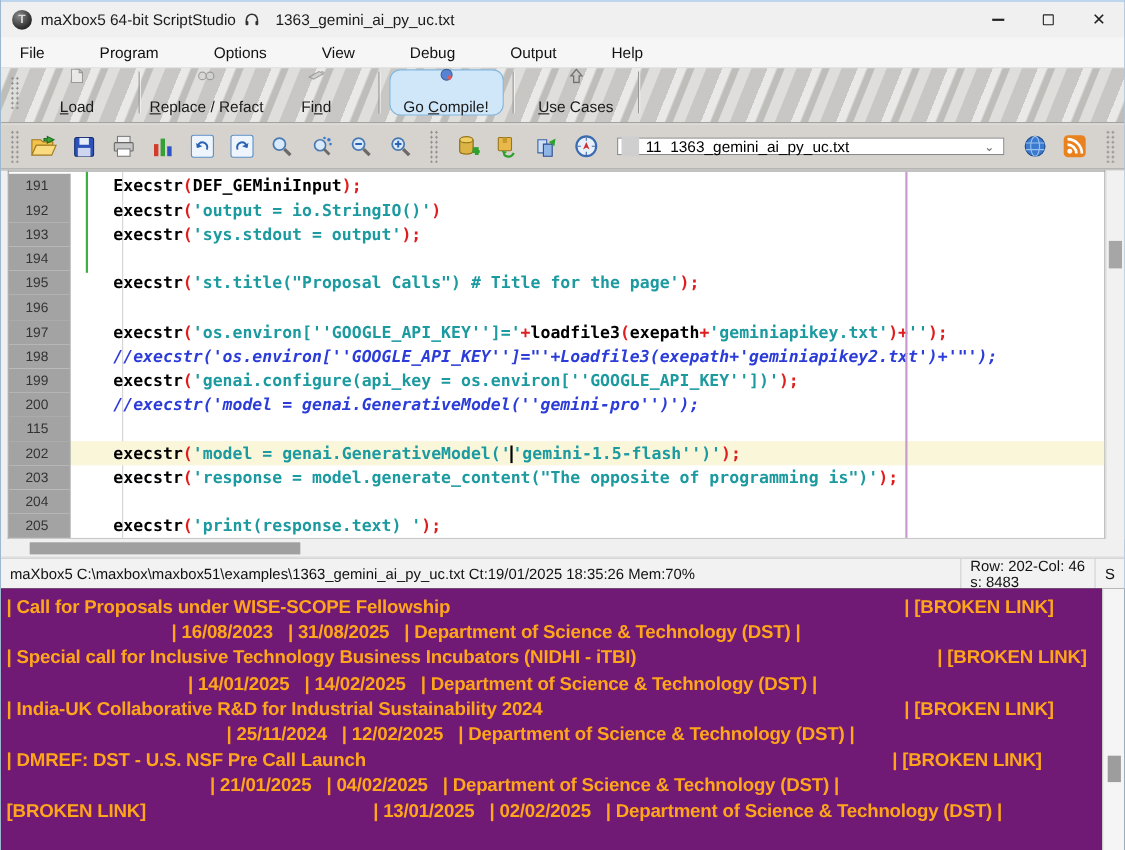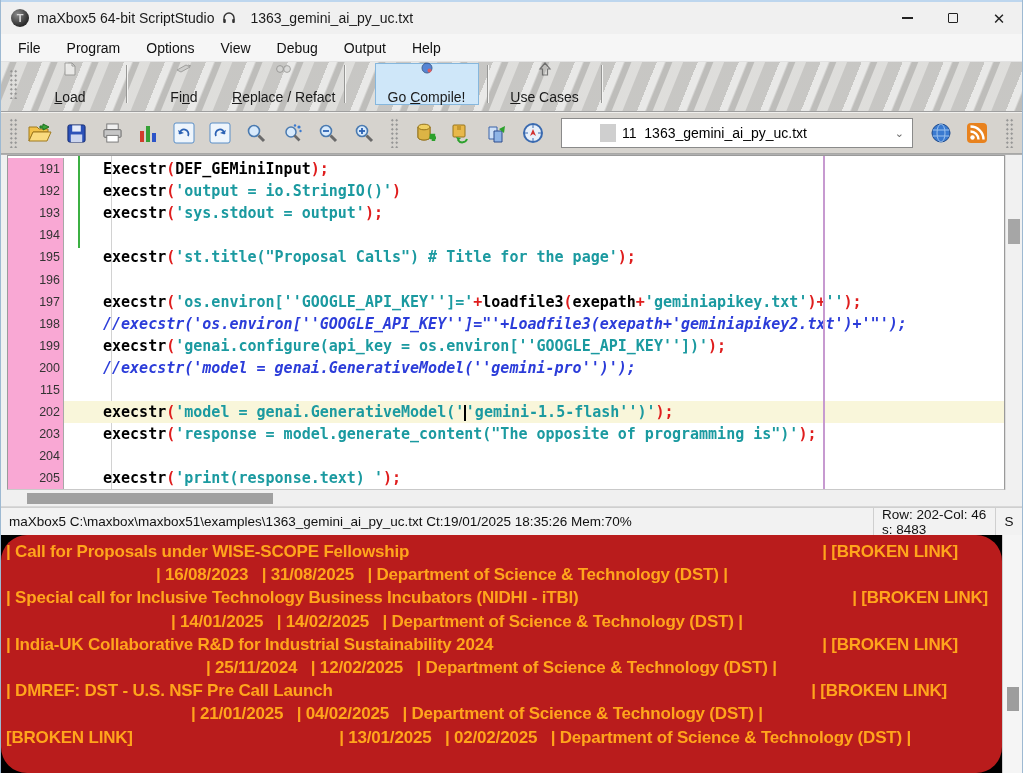--- a/index.html
+++ b/index.html
@@ -17,61 +17,61 @@
   .title-text { font-size:14px; color:#1a1a1a; display:flex; align-items:center; gap:8px; }
   .headphone-icon svg { display:block; }
   .doc-title { margin-left:6px; }
   .win-controls { margin-left:auto; display:flex; height:32px; }
   .win-btn { width:46px; height:32px; display:flex; align-items:center; justify-content:center; color:#222; font-size:14px; }
   .win-max-glyph { width:10px; height:10px; border:1.2px solid #222; border-radius:1px; }
   .win-min-glyph { width:11px; height:1.4px; background:#222; }
   .win-close-glyph { font-size:15px; line-height:1; }
 
   
-  .menubar { height:28px; background:#f6f6f6; display:flex; align-items:center; padding-left:4px; border-bottom:1px solid #e2e2e2; }
+  .menubar { height:28px; background:#f6f6f6; display:flex; align-items:center; padding-left:4px; border-bottom:1px solid #e2e2e2;gap:24px; }
   .menu-item { padding:0 13px; font-size:14px; color:#111; height:100%; display:flex; align-items:center; }
 
   
   .toolbar-main { height:50px; position:relative;
     background:
       repeating-linear-gradient(112deg, rgba(255,255,255,.55) 0 7px, rgba(150,150,148,.30) 9px 14px,
         rgba(235,235,233,.55) 15px 24px, rgba(180,180,178,.28) 25px 38px),
       #cfcecb;
     display:flex; align-items:center; padding:2px 4px 8px 4px;
     border-bottom:1px solid #9e9e9e; }
   .grip { width:9px; height:30px; margin:0 4px;
     background-image:radial-gradient(circle, #8f8f8f 28%, rgba(0,0,0,0) 34%);
     background-size:4.5px 4.5px; }
   .tb-btn { display:flex; flex-direction:column; align-items:center; justify-content:center;
             min-width:96px; height:42px; font-size:14px; color:#1a1a1a; gap:13px; }
   .tb-btn .mn { text-decoration:underline; }
   .tb-btn-ico { height:16px; display:flex; align-items:flex-end; opacity:.75; }
-  .tb-btn.active { background:#cfe7f9; border:1px solid #86b7dd; border-radius:0; min-width:104px;margin-left:21px; }
+  .tb-btn.active { background:#cfe7f9; border:1px solid #86b7dd; border-radius:10px; min-width:104px; }
   .tb-sep { width:0; height:38px; border-left:1px solid #979795; border-right:1px solid #f4f4f2; margin:0 8px; }
   .lbl-row { white-space:pre; }
 
   
   .toolbar-icons { height:42px; background:#d6d3ce; display:flex; align-items:center; padding:0 4px;
                    border-top:1px solid #f0efec; border-bottom:1px solid #a8a8a6; }
   .ico-btn { width:30px; height:30px; display:flex; align-items:center; justify-content:center; margin:0 3px; }
   .ico-btn svg { display:block; }
-  .combo { width:352px; height:30px; background:#fff; border:1px solid #8a8a8a; display:flex; align-items:center;
-           margin:0 10px; font-size:14px; color:#000;padding-left:35px; }
+  .combo { width:352px; height:16px; background:#fff; border:1px solid #8a8a8a; display:flex; align-items:center;
+           margin:0 10px; font-size:14px; color:#000; }
   .combo-swatch { width:16px; height:18px; background:#cfcfcf; margin:0 6px 0 3px; }
   .combo-text { white-space:pre; flex:1; }
   .combo-arrow { color:#6a6a6a; font-size:11px; padding-right:8px; }
 
   
   .editor-wrap { height:336px; display:flex; background:#f0f0f0; padding-left:6px; border-top:1px solid #b0b0b0; }
   .editor { position:relative; flex:1; background:#fff; overflow:hidden; border:1px solid #9a9a9a; border-bottom-color:#c9c9c9; }
   .code-lines { position:relative; padding-top:2px; z-index:2; }
   .code-line { height:22.1px; display:flex; align-items:center; font:bold 15px/22px "DejaVu Sans Mono","Liberation Mono",monospace; white-space:pre; }
   .code-line.hl { background:#f9f6da; }
   .lnum { flex:0 0 56px; align-self:stretch; display:flex; align-items:center; justify-content:flex-end;
-          padding-right:3px; background:#f9a8d4; border-right:1px solid #a8a8a8;
+          padding-right:19px; background:#a3a3a3; border-right:1px solid #a8a8a8;
           font:12.5px "Liberation Sans",sans-serif; color:#333; }
   .lcode { padding-left:39px; }
   .seg-k { color:#000; }
   .seg-s { color:#1b9aa0; }
   .seg-r { color:#df1d1d; }
   .seg-c { color:#2b3cd9; font-style:italic; }
   .caret { display:inline-block; width:1.6px; height:16px; background:#000; vertical-align:middle; }
   .green-bar { position:absolute; left:70px; top:0; width:2px; height:92px; background:#3cb043; z-index:3; }
   .guide-line { position:absolute; left:103px; top:0; bottom:0; width:1px; background:#d2d2d2; z-index:1; }
   .margin-line { position:absolute; left:815px; top:0; bottom:0; width:1.5px; background:#c79ad0; z-index:3; }
@@ -86,21 +86,21 @@
   
   .statusbar { height:28px; background:#f2f2f2; display:flex; align-items:center; font-size:13.5px; color:#111;
                border-top:1px solid #cfcfcf; }
   .status-cell { height:100%; display:flex; align-items:center; padding:0 8px; border-right:1px solid #cfcfcf; }
   .status-left { flex:1; }
   .status-row { width:122px; }
   .status-mode { width:26px; border-right:none; justify-content:center; }
 
   
   .console-wrap { flex:1; display:flex; background:#000; }
-  .console { flex:1; background:#b91c1c; padding:5px 0 0 5px; overflow:hidden;border-radius:26px; }
+  .console { flex:1; background:#701a75; padding:5px 0 0 5px; overflow:hidden; }
   .con-line { height:23.2px; color:#ffa51c; font:600 17px/23.2px "Liberation Sans",sans-serif;
               letter-spacing:-0.2px; white-space:pre; display:flex; }
   .con-line .r { margin-left:auto; }
   .con-line:nth-child(2)  { padding-left:150px; }
   .con-line:nth-child(4)  { padding-left:165px; }
   .con-line:nth-child(6)  { padding-left:200px; }
   .con-line:nth-child(8)  { padding-left:185px; }
   .con-line:nth-child(1)  .r { margin-right:44px; }
   .con-line:nth-child(3)  .r { margin-right:14px; }
   .con-line:nth-child(5)  .r { margin-right:44px; }
@@ -159,35 +159,35 @@
           <svg width="12" height="14" viewBox="0 0 12 14">
             <path d="M1 1h7l3 3v9H1z" fill="#f4f4f2" stroke="#8a8a88"></path>
             <path d="M8 1v3h3" fill="none" stroke="#8a8a88"></path>
           </svg>
         </span>
       <span class="lbl-row"><span></span><span class="mn">L</span><span>oad</span></span>
     </div>
     <div class="tb-sep"></div>
     <div class="tb-btn">
       <span class="tb-btn-ico">
+          <svg width="17" height="14" viewBox="0 0 17 14">
+            <circle cx="5" cy="7" r="3.4" fill="#d6d6d4" stroke="#8a8a88"></circle>
+            <circle cx="12" cy="7" r="3.4" fill="#d6d6d4" stroke="#8a8a88"></circle>
+          </svg>
+        </span>
+      <span class="lbl-row"><span class="mn">R</span><span>eplace / Refact</span></span>
+    </div>
+    <div class="tb-btn">
+      <span class="tb-btn-ico">
           <svg width="16" height="14" viewBox="0 0 16 14">
             <path d="M1 8l9-5 4 2-9 5z" fill="#c9c9c7" stroke="#8a8a88"></path>
             <path d="M12 3l3 1" stroke="#8a8a88"></path>
           </svg>
         </span>
       <span class="lbl-row"><span>Fi</span><span class="mn">n</span><span>d</span></span>
-    </div>
-    <div class="tb-btn">
-      <span class="tb-btn-ico">
-          <svg width="17" height="14" viewBox="0 0 17 14">
-            <circle cx="5" cy="7" r="3.4" fill="#d6d6d4" stroke="#8a8a88"></circle>
-            <circle cx="12" cy="7" r="3.4" fill="#d6d6d4" stroke="#8a8a88"></circle>
-          </svg>
-        </span>
-      <span class="lbl-row"><span class="mn">R</span><span>eplace / Refact</span></span>
     </div>
     <div class="tb-sep"></div>
     <div class="tb-btn active">
       <span class="tb-btn-ico">
           <svg width="14" height="14" viewBox="0 0 14 14">
             <circle cx="7" cy="6" r="5" fill="#2d63c8" stroke="#17366e"></circle>
             <circle cx="9.5" cy="8.5" r="2" fill="#e03030"></circle>
           </svg>
         </span>
       <span class="lbl-row"><span>Go </span><span class="mn">C</span><span>ompile!</span></span>

